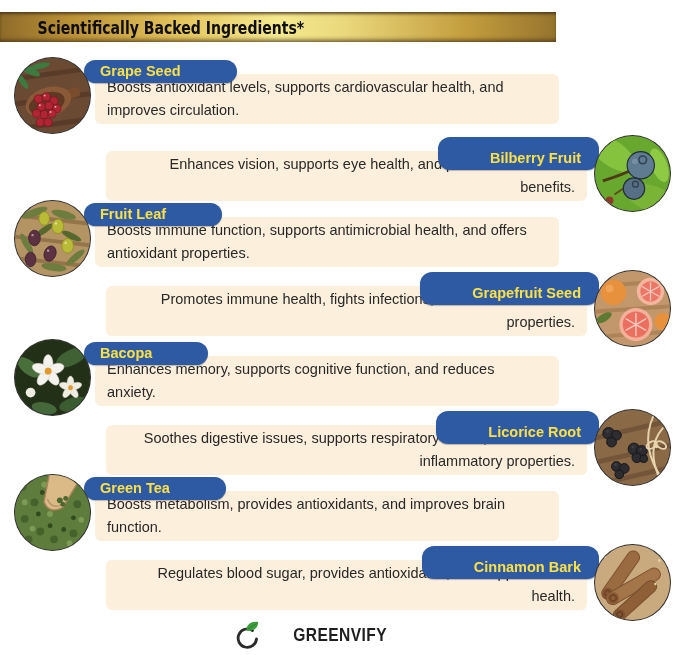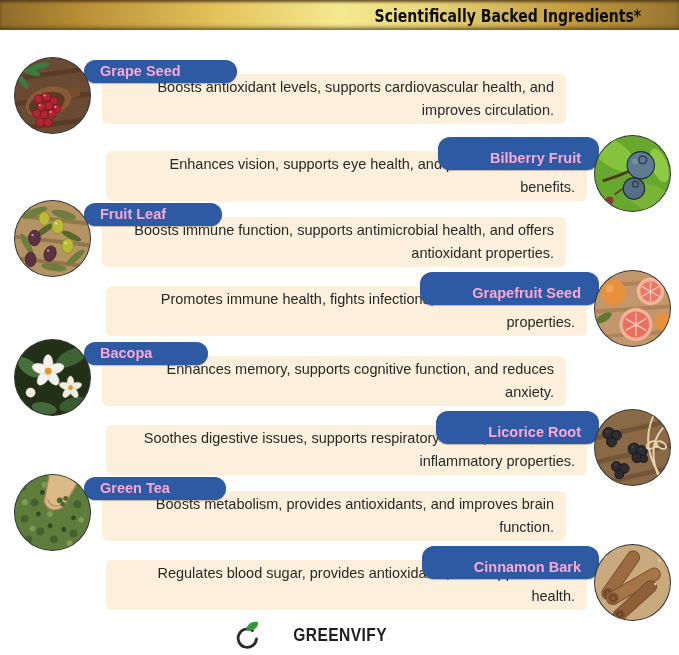--- a/index.html
+++ b/index.html
@@ -1,37 +1,37 @@
 <!DOCTYPE html>
 <html><head>
 <meta charset="utf-8">
 <style>
   html,body{margin:0;padding:0;background:#ffffff;}
   .page{position:relative;width:679px;height:655px;background:#ffffff;overflow:hidden;
         font-family:"Liberation Sans",sans-serif;}
   
-  .banner{position:absolute;top:0;left:0;width:679px;height:30px;
+  .banner{position:absolute;top:12px;left:0;width:556px;height:30px;
     background:linear-gradient(90deg,#8d6b2a 0%,#b98f35 12%,#e3c35c 32%,#f5e98f 50%,#ead87c 62%,#c39d3d 84%,#96742e 100%);
     box-shadow:inset 0 3px 3px -1px rgba(74,51,24,.85), inset 0 -4px 4px -2px rgba(74,51,24,.8);
-    display:flex;align-items:center;justify-content:flex-end;}
+    display:flex;align-items:center;justify-content:flex-start;}
   .banner-title{font-family:"DejaVu Sans",sans-serif;font-weight:bold;font-size:18px;color:#0d0d12;
     transform:scaleX(.78);white-space:nowrap;}
   
   .row{position:absolute;left:0;width:679px;height:0;}
   .photo{position:absolute;width:77px;height:77px;border-radius:50%;overflow:hidden;z-index:3;
     border:1px solid rgba(15,15,15,.55);box-sizing:border-box;background:#555;}
   .photo svg{display:block;width:100%;height:100%;}
   .pill{position:absolute;top:0;height:23px;background:#2d5aa3;border-radius:12px;z-index:2;
-    color:#f9a8d4;font-weight:bold;font-size:14.5px;line-height:23px;white-space:nowrap;
+    color:#fde047;font-weight:bold;font-size:14.5px;line-height:23px;white-space:nowrap;
     box-shadow:0 1px 1px rgba(0,0,0,.25);}
   .box{position:absolute;top:14px;background:#fcf0dc;border-radius:6px;z-index:1;
     font-size:14.5px;line-height:23px;color:#282828;padding:2px 12px;min-height:46px;}
   .row.left  .photo{left:14px;top:-3px;}
   .row.left  .pill{left:84px;padding:0 56px 0 16px;}
-  .row.left  .box{left:102px;width:440px;text-align:right;}
+  .row.left  .box{left:95px;width:440px;text-align:left;}
   .row.right .photo{right:8px;top:-2px;}
   .row.right .pill{right:80px;padding:10px 18px 0 52px;}
   .row.right .box{right:92px;width:461px;text-align:right;padding-left:8px;}
   
   .footer{position:absolute;left:0;top:616px;width:630px;height:38px;
     display:flex;align-items:center;justify-content:center;gap:23px;}
   .brand-name{font-size:19px;font-weight:bold;color:#1f1f1f;letter-spacing:.5px;
     transform:scaleX(.82);white-space:nowrap;}
 </style>
 </head>

